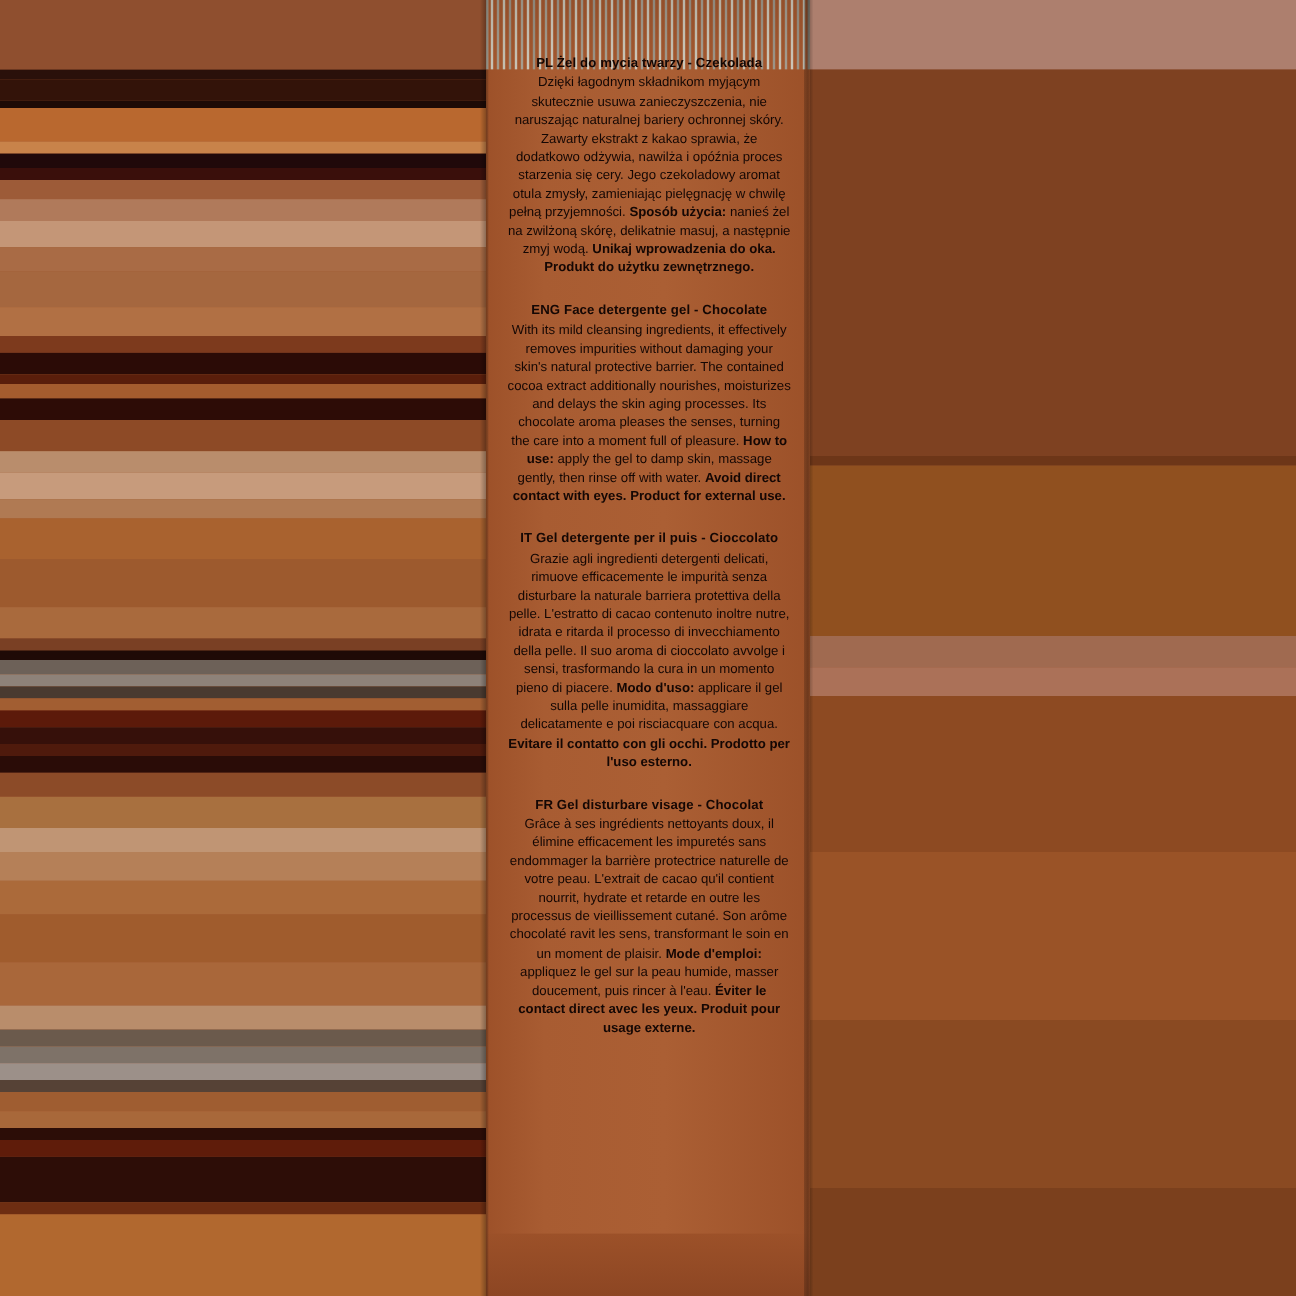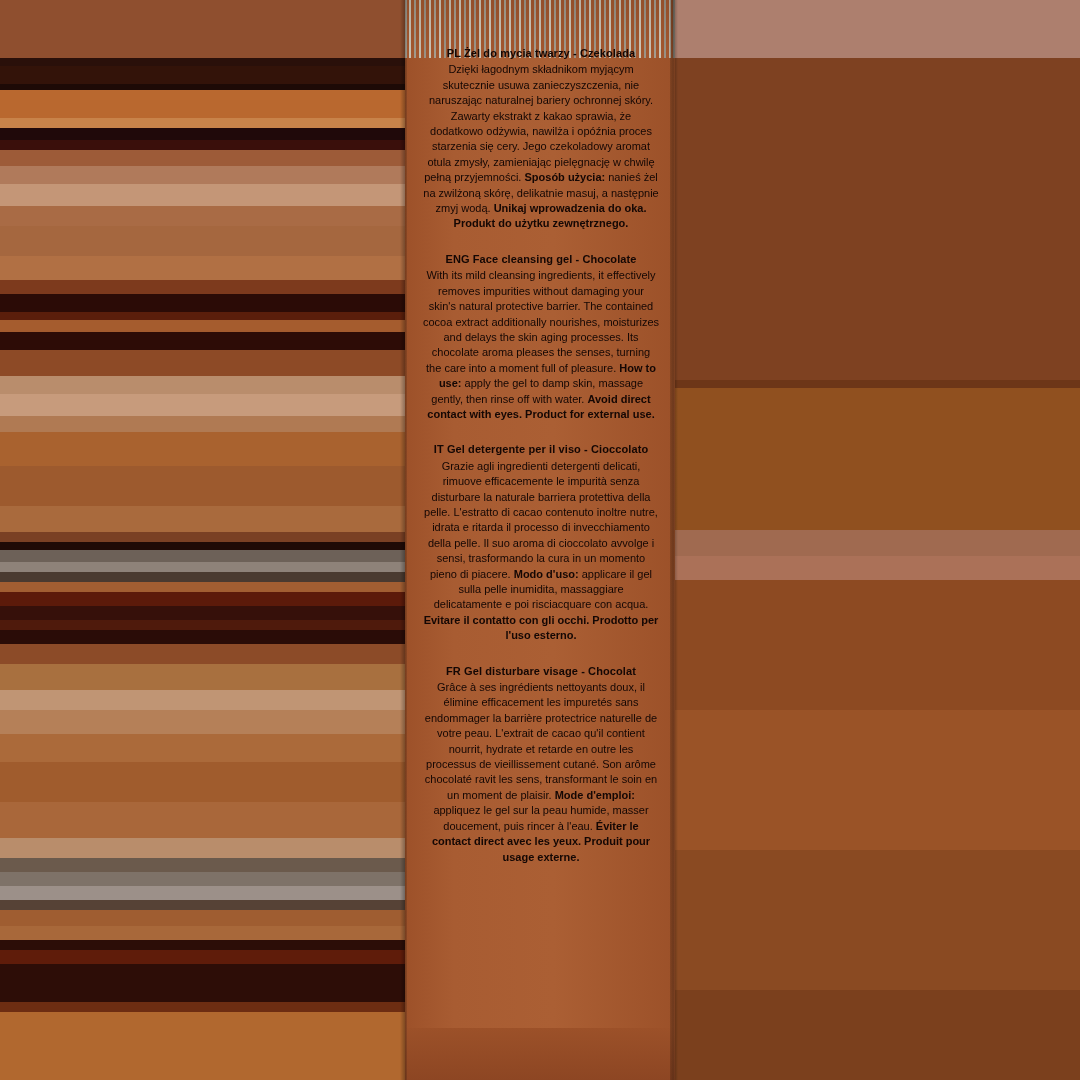--- a/index.html
+++ b/index.html
@@ -269,26 +269,26 @@
     <div class="label-bottom"></div>
 
     <div class="text-col">
 
       <div class="block">
         <div class="blk-title">PL Żel do mycia twarzy - Czekolada</div>
         <div class="blk-body"><span>Dzięki łagodnym składnikom myjącym skutecznie usuwa zanieczyszczenia, nie naruszając naturalnej bariery ochronnej skóry. Zawarty ekstrakt z kakao sprawia, że dodatkowo odżywia, nawilża i opóźnia proces starzenia się cery. Jego czekoladowy aromat otula zmysły, zamieniając pielęgnację w chwilę pełną przyjemności. </span><span class="b">Sposób użycia:</span><span> nanieś żel na zwilżoną skórę, delikatnie masuj, a następnie zmyj wodą. </span><span class="b">Unikaj wprowadzenia do oka. Produkt do użytku zewnętrznego.</span></div>
       </div>
 
       <div class="block">
-        <div class="blk-title">ENG Face cleansing gel  - Chocolate</div>
+        <div class="blk-title">ENG Face detergente gel  - Chocolate</div>
         <div class="blk-body"><span>With its mild cleansing ingredients, it effectively removes impurities without damaging your skin's natural protective barrier. The contained cocoa extract additionally nourishes, moisturizes and delays the skin aging processes. Its chocolate aroma pleases the senses, turning the care into a moment full of pleasure. </span><span class="b">How to use:</span><span> apply the gel to damp skin, massage gently, then rinse off with water. </span><span class="b">Avoid direct contact with eyes. Product for external use.</span></div>
       </div>
 
       <div class="block">
-        <div class="blk-title">IT Gel detergente per il viso - Cioccolato</div>
+        <div class="blk-title">IT Gel detergente per il puis - Cioccolato</div>
         <div class="blk-body"><span>Grazie agli ingredienti detergenti delicati, rimuove efficacemente le impurità senza disturbare la naturale barriera protettiva della pelle. L'estratto di cacao contenuto inoltre nutre, idrata e ritarda il processo di invecchiamento della pelle. Il suo aroma di cioccolato avvolge i sensi, trasformando la cura in un momento pieno di piacere. </span><span class="b">Modo d'uso:</span><span> applicare il gel sulla pelle inumidita, massaggiare delicatamente e poi risciacquare con acqua. </span><span class="b">Evitare il contatto con gli occhi. Prodotto per l'uso esterno.</span></div>
       </div>
 
       <div class="block">
         <div class="blk-title">FR Gel disturbare visage - Chocolat</div>
         <div class="blk-body"><span>Grâce à ses ingrédients nettoyants doux, il élimine efficacement les impuretés sans endommager la barrière protectrice naturelle de votre peau. L'extrait de cacao qu'il contient nourrit, hydrate et retarde en outre les processus de vieillissement cutané. Son arôme chocolaté ravit les sens, transformant le soin en un moment de plaisir. </span><span class="b">Mode d'emploi:</span><span> appliquez le gel sur la peau humide, masser doucement, puis rincer à l'eau. </span><span class="b">Éviter le contact direct avec les yeux. Produit pour usage externe.</span></div>
       </div>
 
     </div>
   </div>

